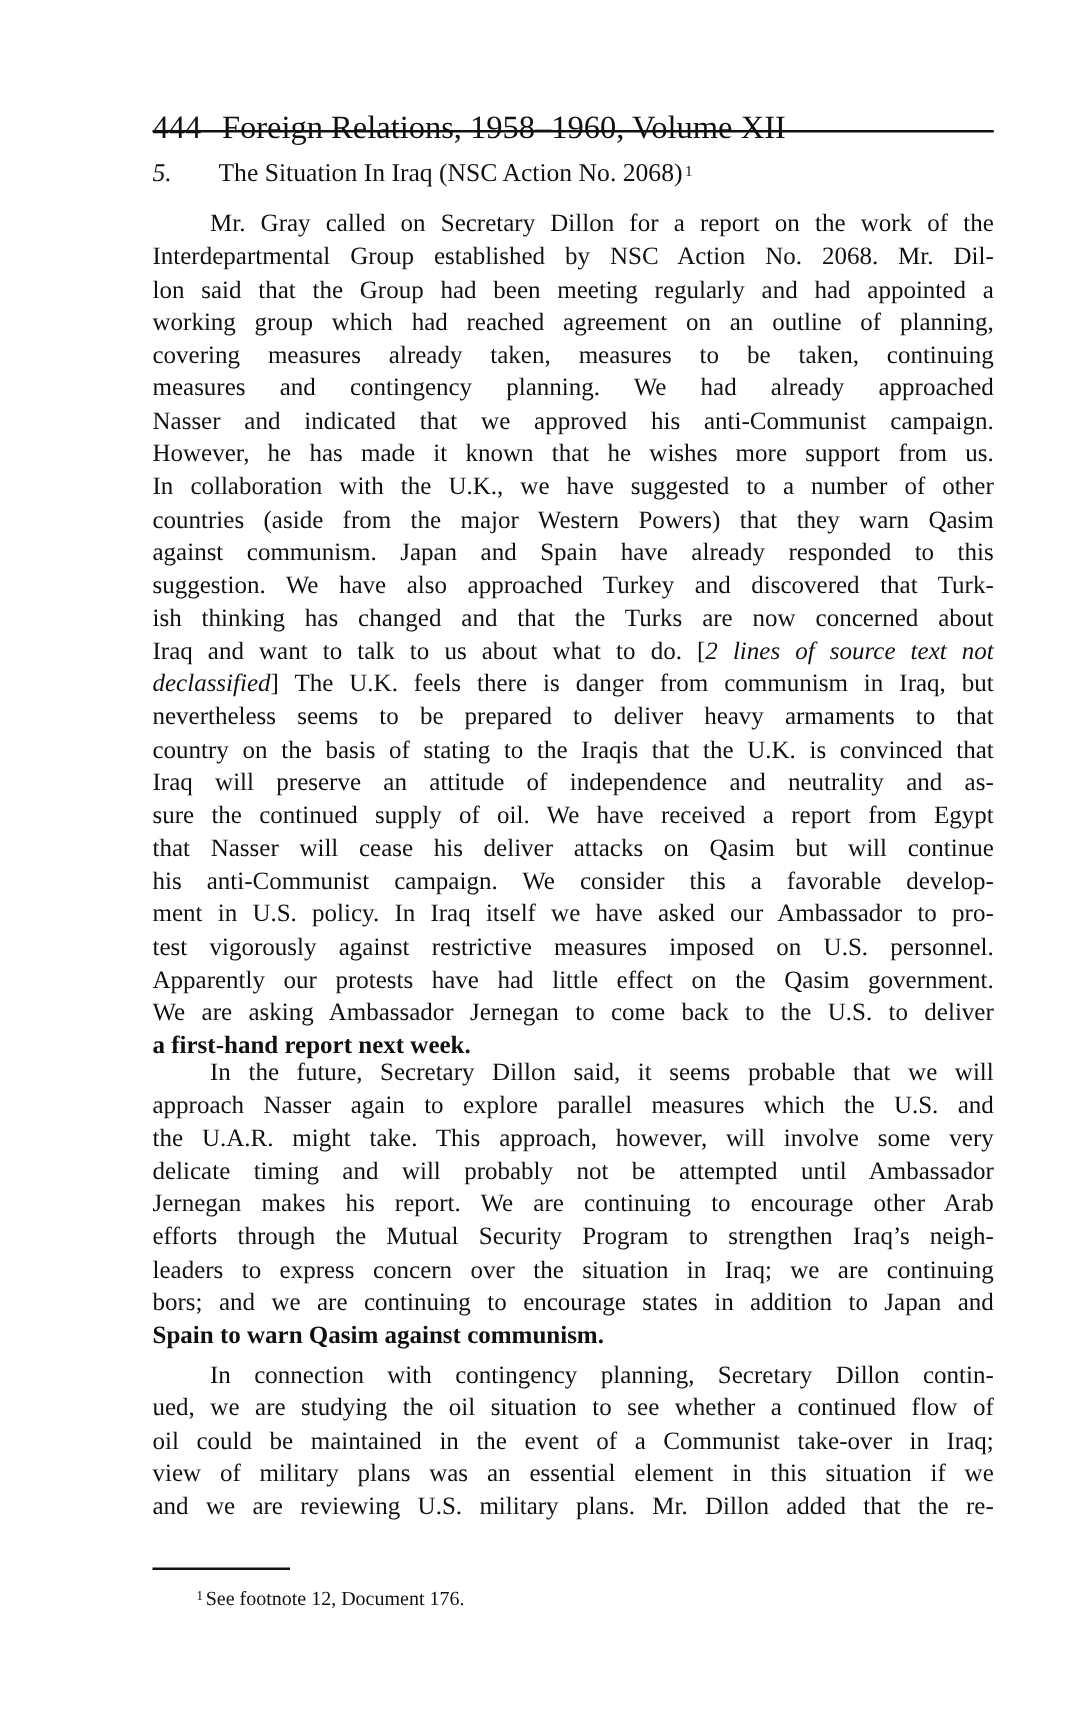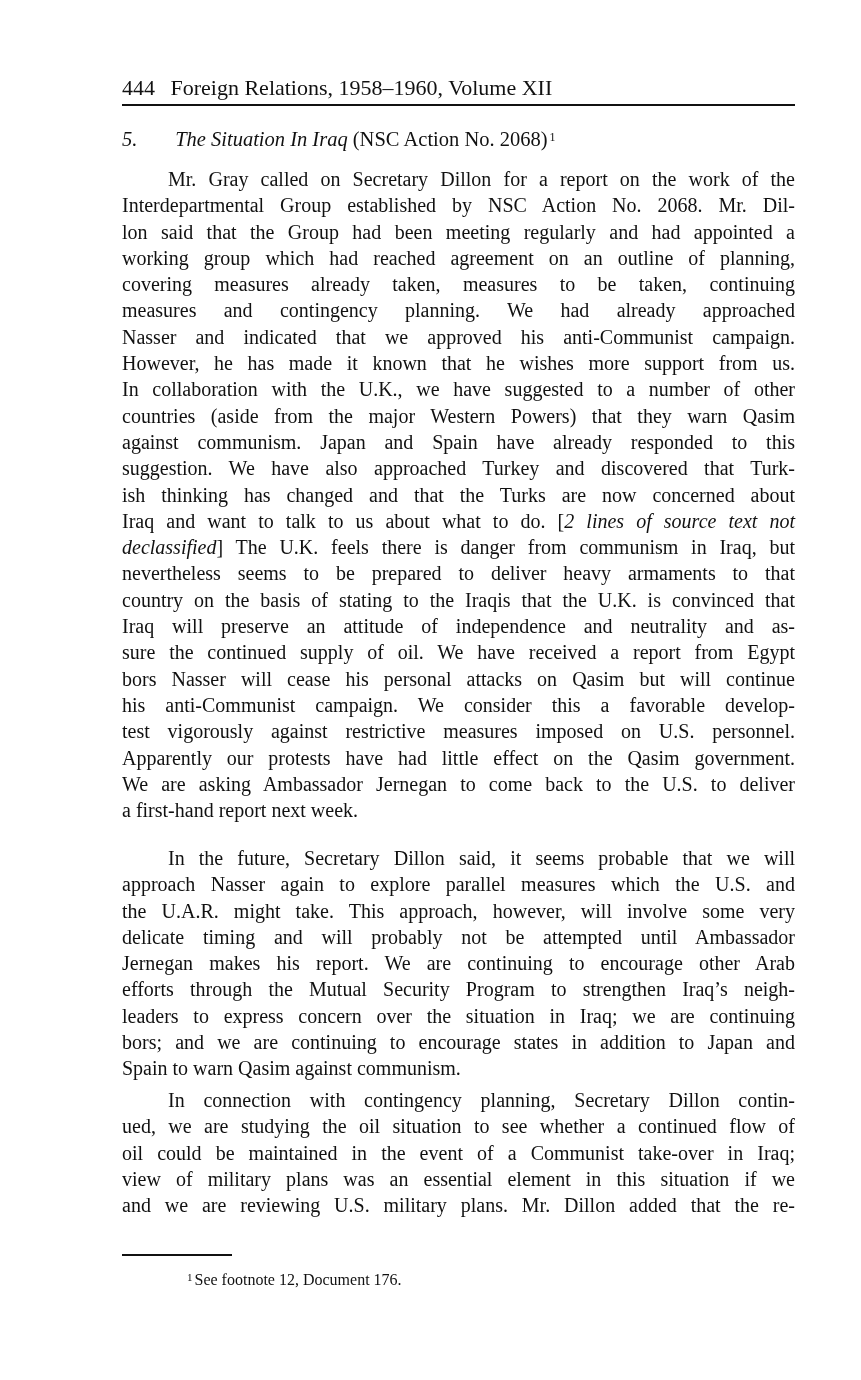--- a/index.html
+++ b/index.html
@@ -16,23 +16,23 @@
       color: #111111;
     }
     .page {
       position: absolute;
       left: 0; top: 0;
       width: 861px; height: 1380px;
     }
     .running-head {
       position: absolute;
       left: 122px;
-      top: 74px;
+      top: 88px;
       width: 673px;
-      font-size: 22px;
+      font-size: 26px;
       line-height: 28px;
       white-space: nowrap;
     }
     .running-head .page-num {
       margin-right: 10px;
     }
     .head-rule {
       position: absolute;
       left: 122px;
       top: 104px;
@@ -48,21 +48,20 @@
       font-size: 20.5px;
       line-height: 26px;
       white-space: nowrap;
     }
     .doc-title .num {
       font-style: italic;
       display: inline-block;
       width: 48px;
     }
     .doc-title .title-italic {
-      font-style: italic;
     }
     .doc-title sup {
       font-size: 12px;
       vertical-align: top;
       position: relative;
       top: -2px;
       margin-left: 2px;
     }
     .body-text {
       position: absolute;
@@ -74,39 +73,40 @@
     .line {
       display: block;
       height: 26.3px;
       white-space: nowrap;
       text-align: justify;
       text-align-last: justify;
       overflow: visible;
     }
     .line.last {
       text-align-last: left;
+      font-weight: bold;
     }
     .line.indent {
       padding-left: 46px;
     }
     .italic {
       font-style: italic;
       margin-top: 32px;
     }
     .footnote-rule {
       position: absolute;
       left: 122px;
       top: 1254px;
       width: 110px;
       height: 2px;
       background: #111111;
     }
     .footnote {
       position: absolute;
-      left: 187px;
+      left: 157px;
       top: 1270px;
       font-size: 16px;
       line-height: 20px;
       white-space: nowrap;
     }
     .footnote sup {
       font-size: 11px;
       vertical-align: top;
       position: relative;
       top: -3px;
@@ -143,22 +143,23 @@
     <span class="line">countries (aside from the major Western Powers) that they warn Qasim</span>
     <span class="line">against communism. Japan and Spain have already responded to this</span>
     <span class="line">suggestion. We have also approached Turkey and discovered that Turk-</span>
     <span class="line">ish thinking has changed and that the Turks are now concerned about</span>
     <span class="line"><span>Iraq and want to talk to us about what to do. [</span><span class="italic">2 lines of source text not</span></span>
     <span class="line"><span class="italic">declassified</span><span>] The U.K. feels there is danger from communism in Iraq, but</span></span>
     <span class="line">nevertheless seems to be prepared to deliver heavy armaments to that</span>
     <span class="line">country on the basis of stating to the Iraqis that the U.K. is convinced that</span>
     <span class="line">Iraq will preserve an attitude of independence and neutrality and as-</span>
     <span class="line">sure the continued supply of oil. We have received a report from Egypt</span>
-    <span class="line">bors Nasser will cease his personal attacks on Qasim but will continue</span>
+    <span class="line">that Nasser will cease his deliver attacks on Qasim but will continue</span>
     <span class="line">his anti-Communist campaign. We consider this a favorable develop-</span>
+    <span class="line">ment in U.S. policy. In Iraq itself we have asked our Ambassador to pro-</span>
     <span class="line">test vigorously against restrictive measures imposed on U.S. personnel.</span>
     <span class="line">Apparently our protests have had little effect on the Qasim government.</span>
     <span class="line">We are asking Ambassador Jernegan to come back to the U.S. to deliver</span>
     <span class="line last">a first-hand report next week.</span>
   </div>
 
   <div class="body-text" style="top:845px;">
     <span class="line indent">In the future, Secretary Dillon said, it seems probable that we will</span>
     <span class="line">approach Nasser again to explore parallel measures which the U.S. and</span>
     <span class="line">the U.A.R. might take. This approach, however, will involve some very</span>

